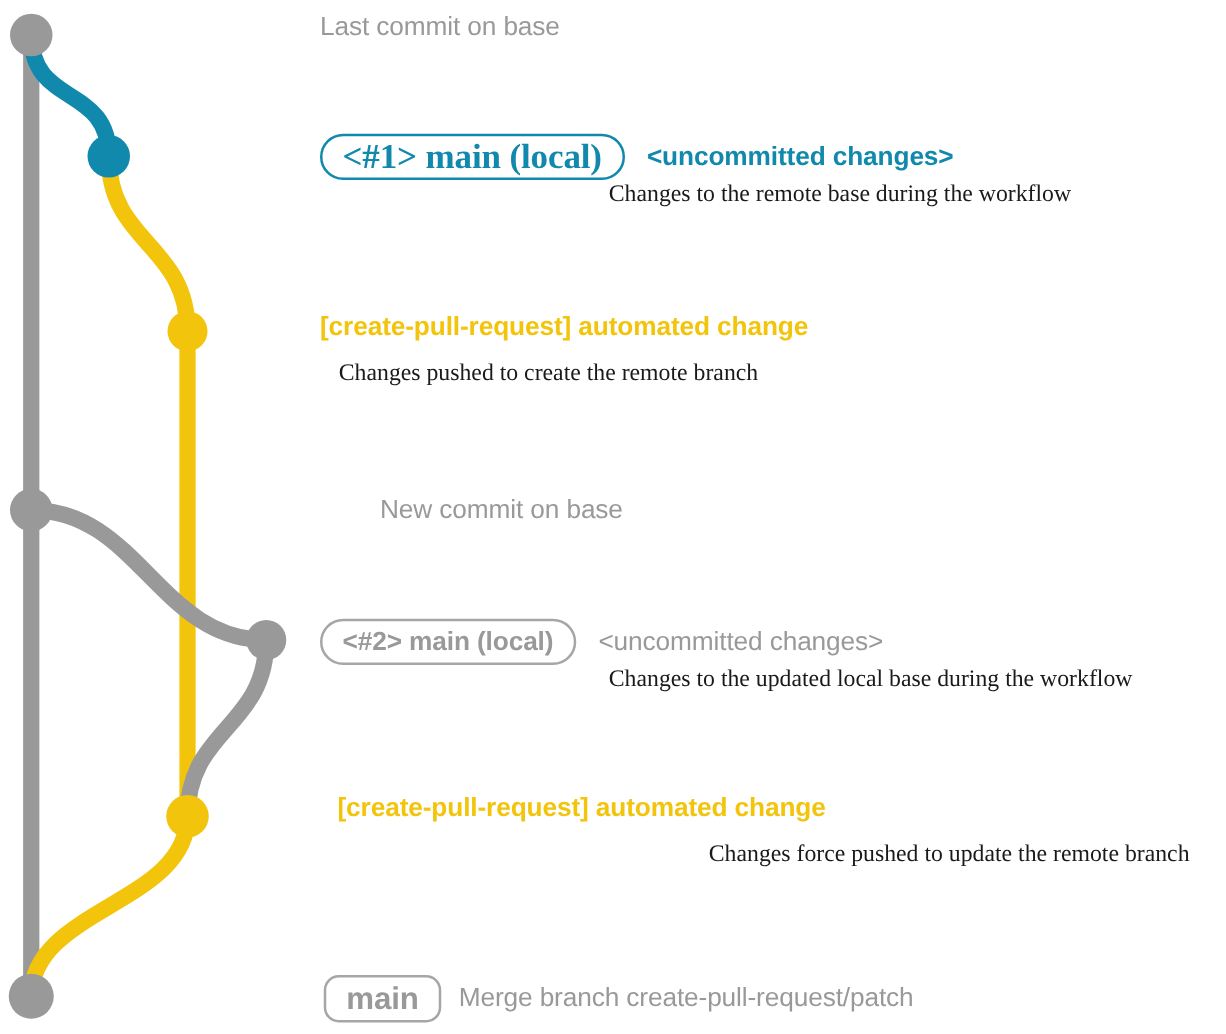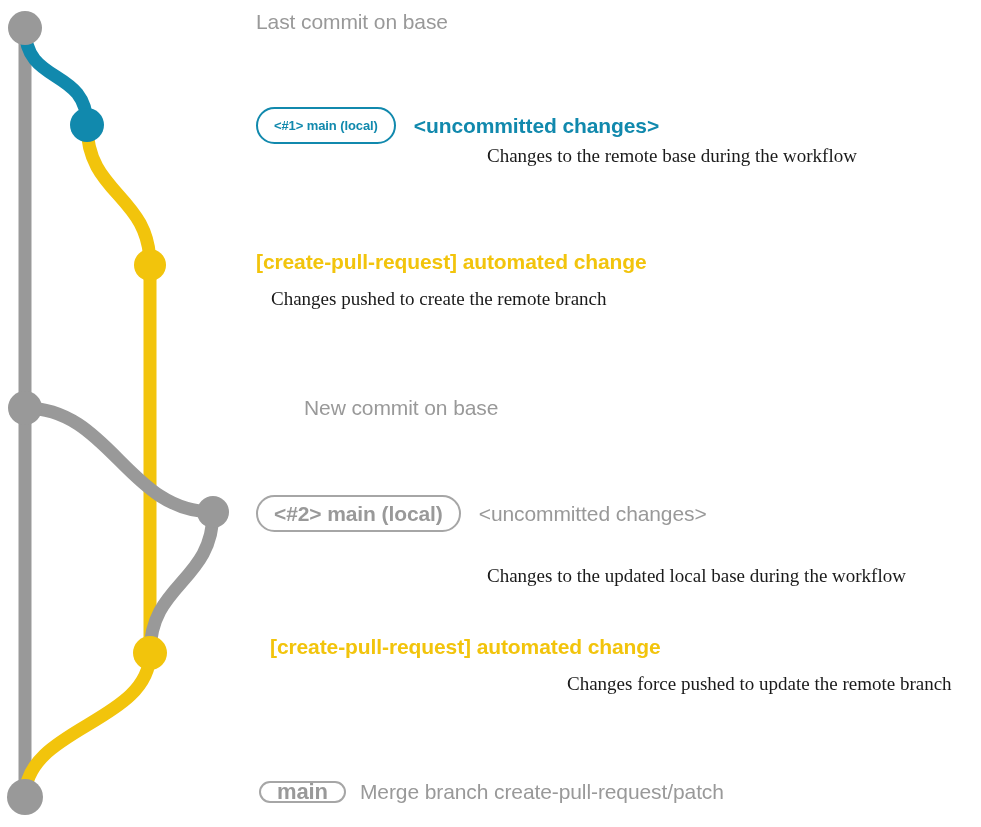--- a/index.html
+++ b/index.html
@@ -37,43 +37,44 @@
     border-style: solid;
     border-width: 2px;
     background: #ffffff;
     white-space: nowrap;
     font-weight: bold;
     letter-spacing: -0.1px;
   }
   .pill-blue {
     border-color: #1189ad;
     color: #1189ad;
-    font-size: 13px;
+    font-size: 28px;
     height: 37px;
     padding: 0 16px;
+    font-family: Liberation Serif, serif;
   }
   .pill-gray {
     border-color: #a6a6a6;
     color: #999999;
     font-size: 21px;
     height: 37px;
     padding: 0 16px;
   }
   .pill-yellow {
     border-color: #f2c40c;
     color: #f2c40c;
     font-size: 21px;
     height: 37px;
     padding: 0 16px;
   }
   .pill-main {
     border-color: #a6a6a6;
     color: #999999;
-    font-size: 22px;
-    height: 22px;
+    font-size: 25px;
+    height: 38px;
     padding: 0 16px;
     border-radius: 12px;
   }
   .commit-title {
     font-size: 21px;
     white-space: nowrap;
     letter-spacing: -0.1px;
   }
   .title-gray { color: #999999; }
   .title-blue { color: #1189ad; font-weight: bold; }
@@ -141,21 +142,21 @@
 
 <div class="row" style="left:256px; top:396px;margin-left:48px;">
   <span class="commit-title title-plain-gray">New commit on base</span>
 </div>
 
 <div class="row" style="left:256px; top:495px;">
   <span class="pill pill-gray">&lt;#2&gt; main (local)</span>
   <span class="gap-med"></span>
   <span class="commit-title title-gray">&lt;uncommitted changes&gt;</span>
 </div>
-<div class="desc" style="left:487px; top:533px;margin-top:32px;">Changes to the updated local base during the workflow</div>
+<div class="desc" style="left:487px; top:533px;">Changes to the updated local base during the workflow</div>
 
 <div class="row" style="left:256px; top:635px;">
   <span class="gap-small"></span>
   <span class="commit-title title-yellow">[create-pull-request] automated change</span>
 </div>
 <div class="desc" style="left:567px; top:673px;">Changes force pushed to update the remote branch</div>
 
 <div class="row" style="left:259px; top:780px;">
   <span class="pill pill-main">main</span>
   <span class="gap-small"></span>

